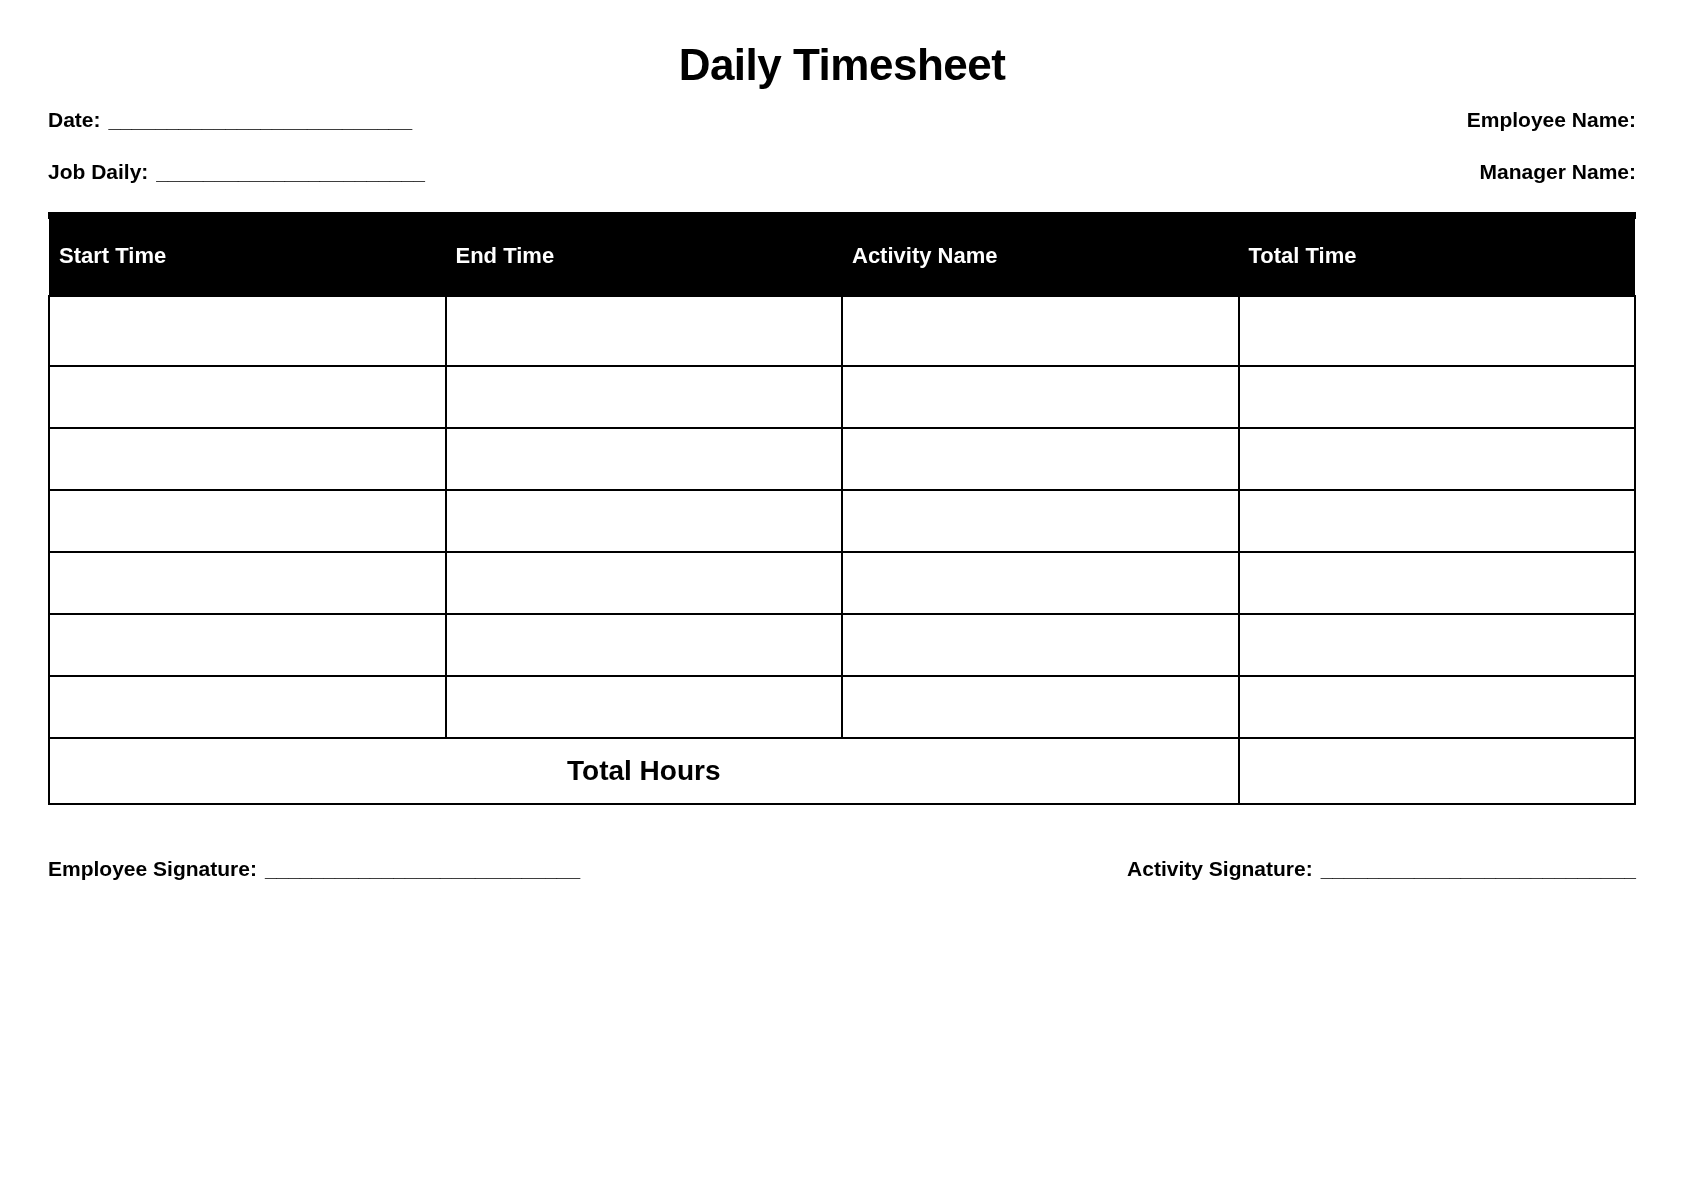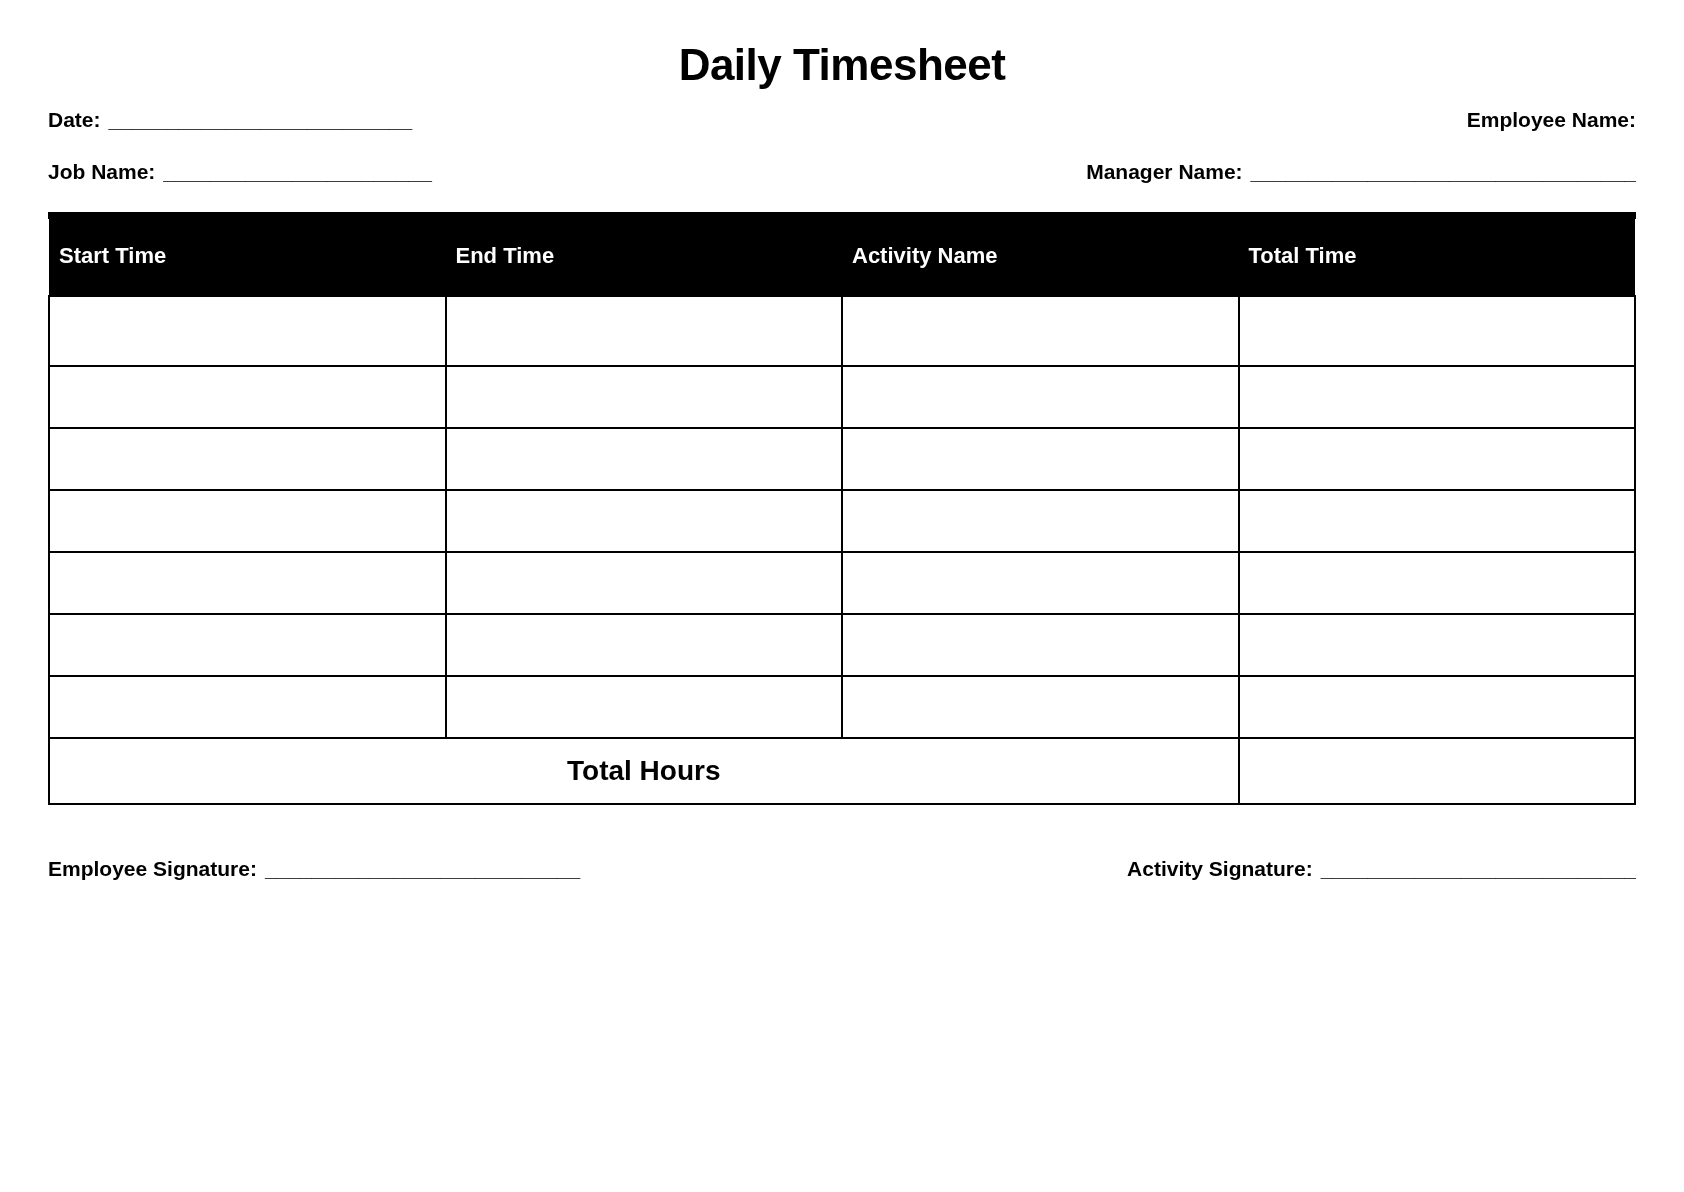--- a/index.html
+++ b/index.html
@@ -95,26 +95,25 @@
     <span class="info-label">Date:</span>
     <span class="underline"> __________________________</span>
   </div>
   <div class="info-field">
     <span class="info-label">Employee Name:</span>
   </div>
 </div>
 
 <div class="info-row">
   <div class="info-field">
-    <span class="info-label">Job Name:</span>
+    <span class="info-label">Job Daily:</span>
     <span class="underline">_______________________</span>
   </div>
   <div class="info-field">
     <span class="info-label">Manager Name:</span>
-    <span class="underline"> _________________________________</span>
   </div>
 </div>
 
 <div class="table-wrap">
 <table>
   <thead>
     <tr>
       <th class="col-start">Start Time</th>
       <th class="col-end">End Time</th>
       <th class="col-activity">Activity Name</th>

